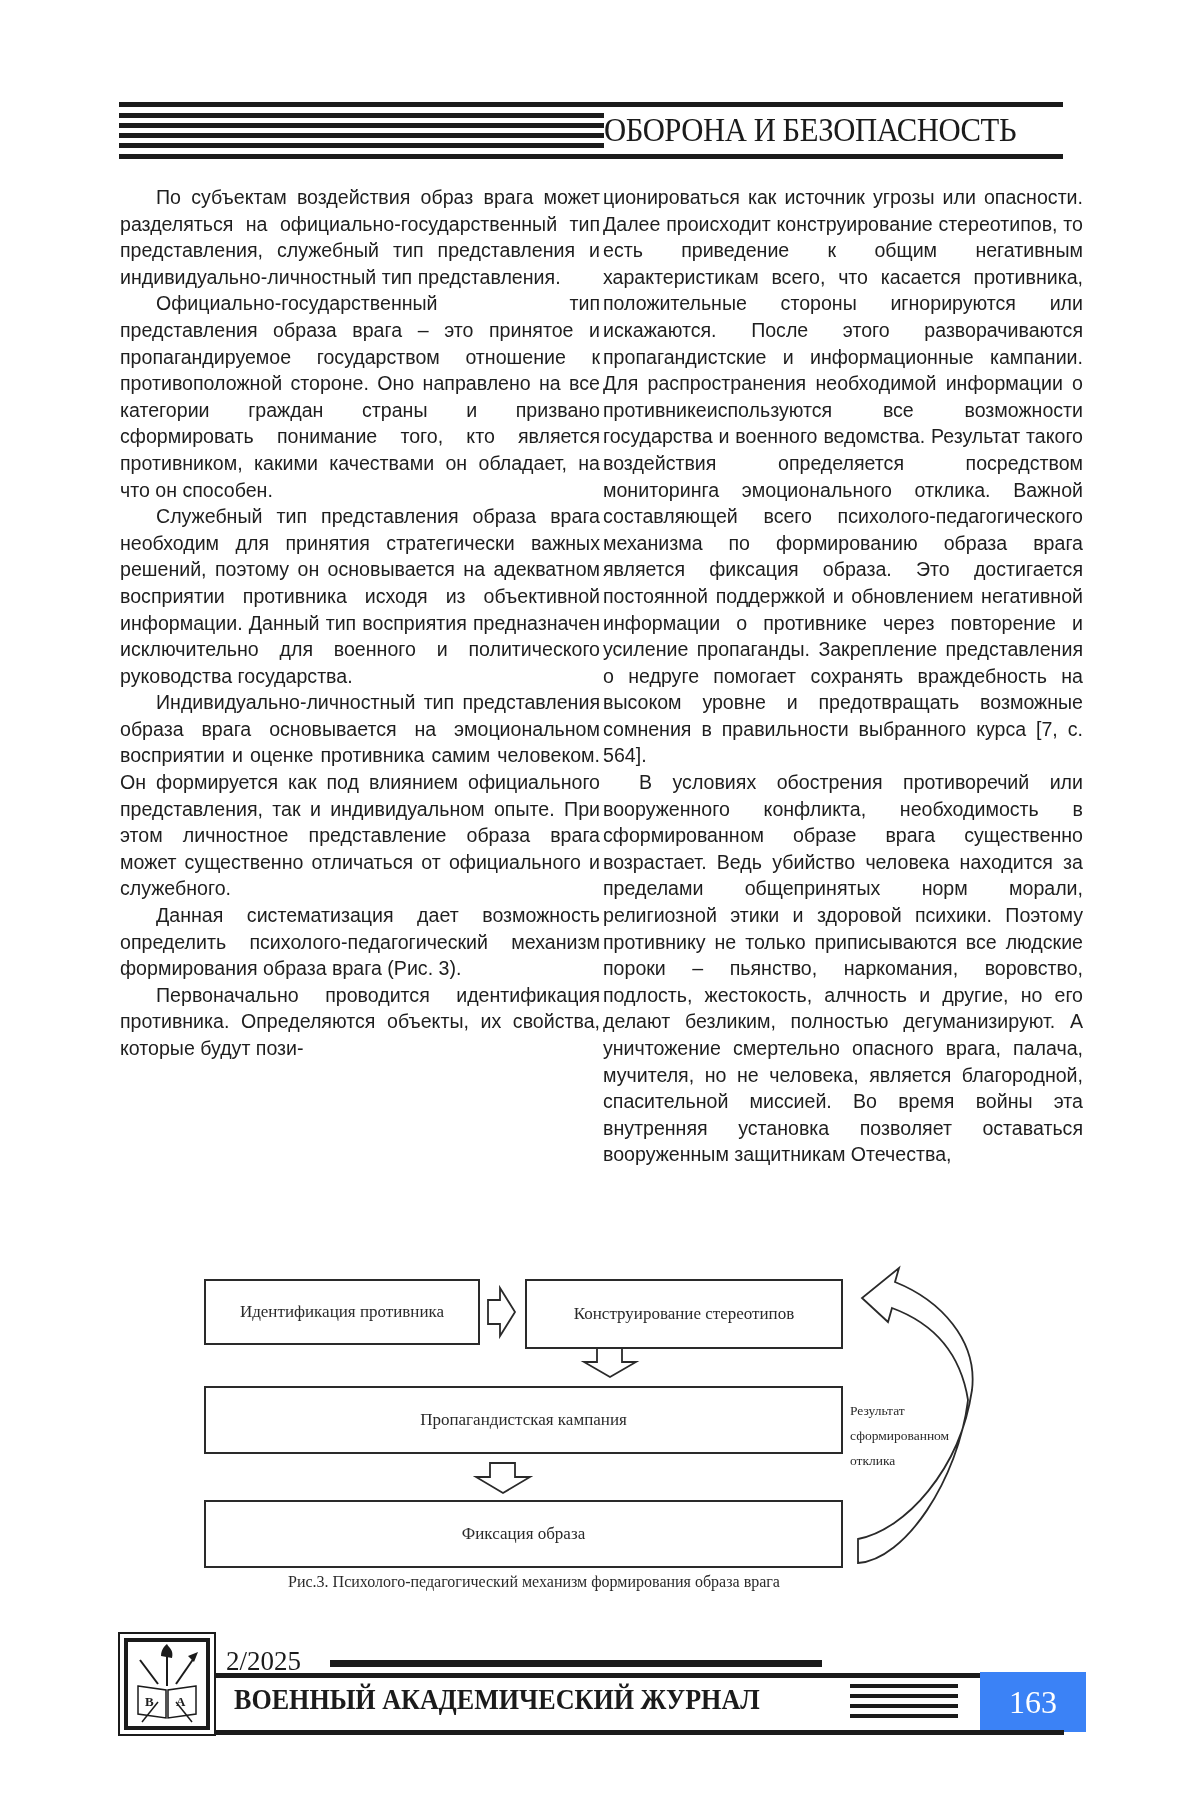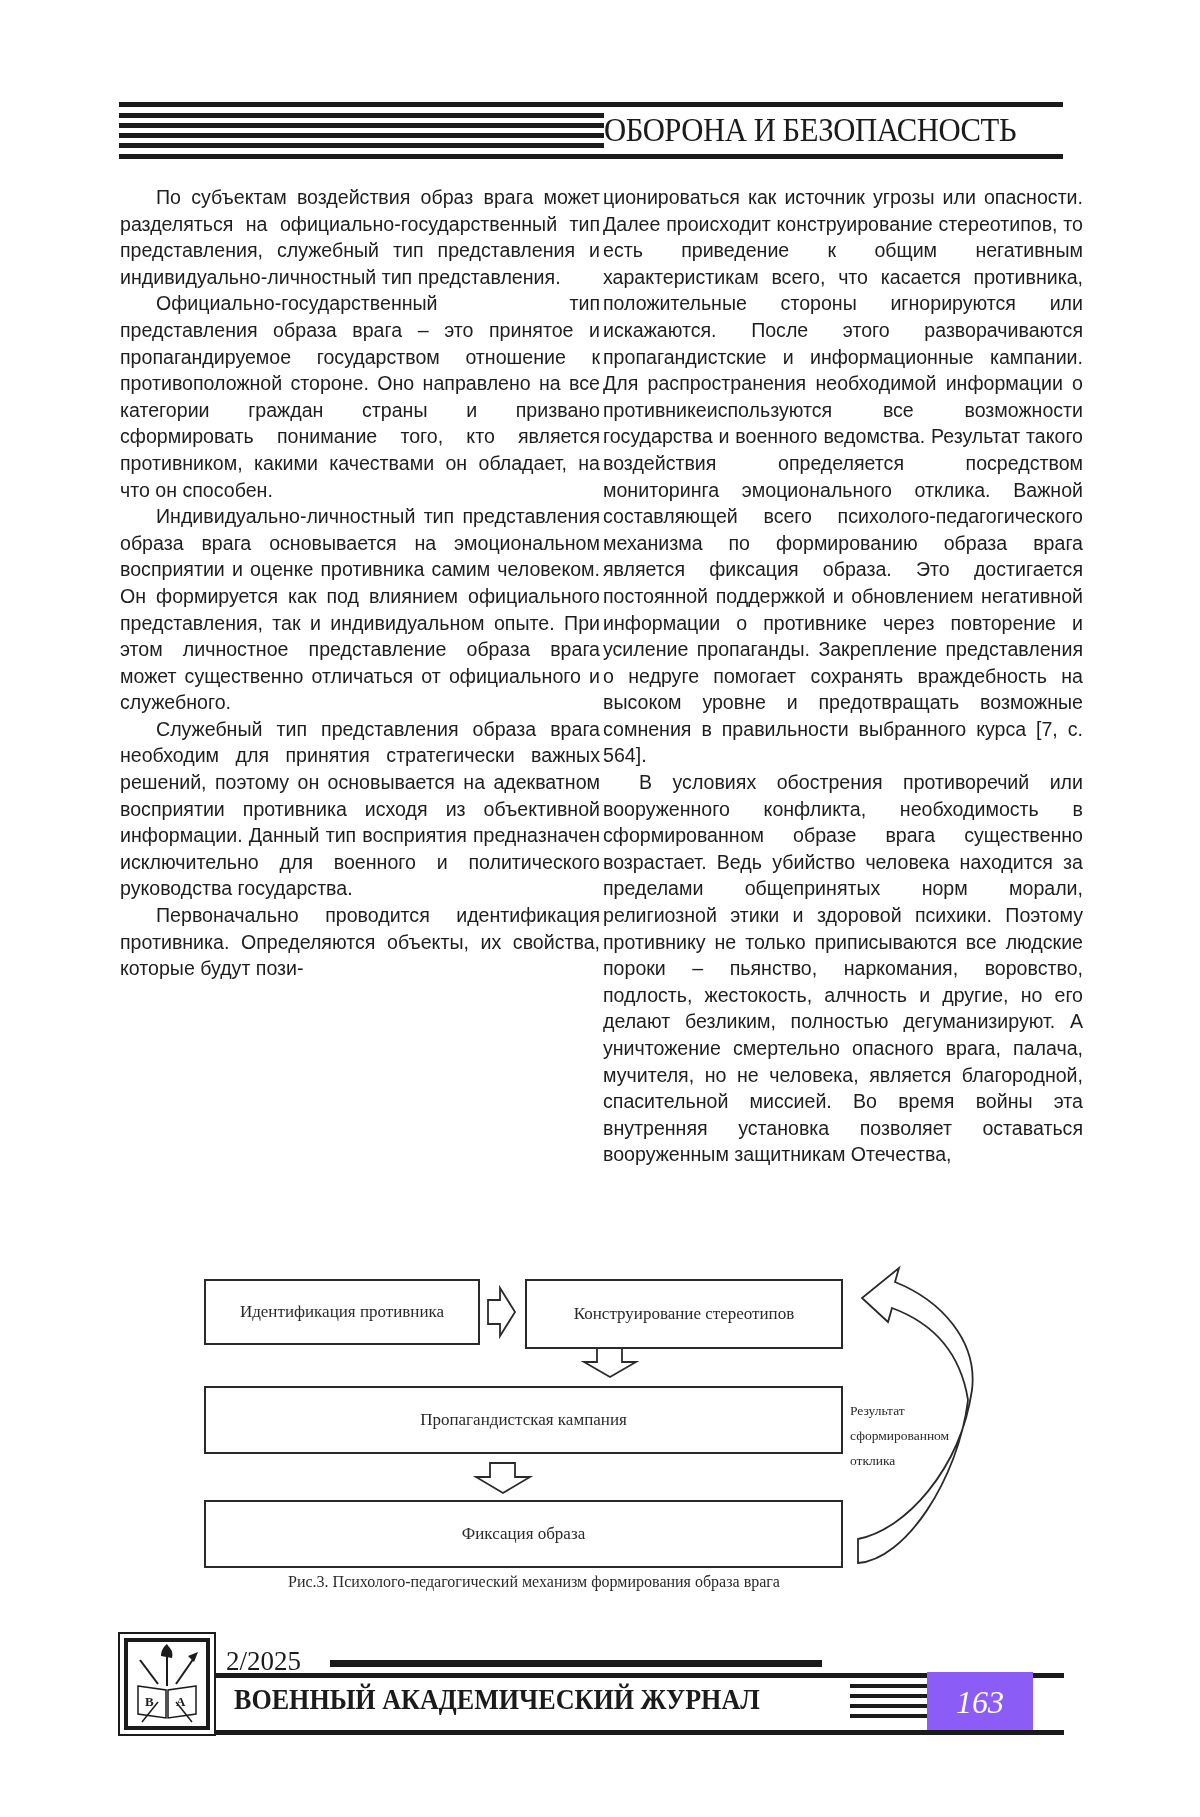--- a/index.html
+++ b/index.html
@@ -14,40 +14,41 @@
   .col p.ind{text-indent:36px;}
   .col-left{left:120px;}
   .col-right{left:603px;}
   
   .box{position:absolute;border:2px solid #2a2a2a;background:#fff;display:flex;align-items:center;justify-content:center;font-family:"Liberation Serif",serif;font-size:17px;color:#2a2a2a;box-sizing:border-box;}
   .mon{position:absolute;left:850px;top:1398px;font-family:"Liberation Serif",serif;font-size:13.5px;line-height:25px;color:#2a2a2a;}
   .caption{position:absolute;left:0;width:1068px;top:1573px;text-align:center;font-family:"Liberation Serif",serif;font-size:16px;color:#2a2a2a;}
   
   .issue{position:absolute;left:226px;top:1646px;font-family:"Liberation Serif",serif;font-size:27px;color:#1b1b1b;}
   .journal{position:absolute;left:234px;top:1683px;font-family:"Liberation Serif",serif;font-weight:bold;font-size:29px;color:#1b1b1b;white-space:nowrap;transform:scaleX(0.9);transform-origin:left top;}
-  .pagebox{position:absolute;left:927px;top:1672px;width:106px;height:60px;background:#8b5cf6;color:#fff;font-family:"Liberation Serif",serif;font-style:italic;font-size:32px;display:flex;align-items:center;justify-content:center;}
+  .pagebox{position:absolute;left:980px;top:1672px;width:106px;height:60px;background:#3b82f6;color:#fff;font-family:"Liberation Serif",serif;font-size:32px;display:flex;align-items:center;justify-content:center;}
 </style>
 </head>
 <body>
 
 <div>
   <div class="hbar" style="left:119px;top:102px;width:944px;height:5px;"></div>
   <div class="hbar" style="left:119px;top:113px;width:485px;height:5px;"></div>
   <div class="hbar" style="left:119px;top:123px;width:485px;height:5px;"></div>
   <div class="hbar" style="left:119px;top:133px;width:485px;height:5px;"></div>
   <div class="hbar" style="left:119px;top:143px;width:485px;height:5px;"></div>
   <div class="hbar" style="left:119px;top:154px;width:944px;height:5px;"></div>
   <div class="header-title">ОБОРОНА И БЕЗОПАСНОСТЬ</div>
 </div>
 
 <div class="col col-left">
   <p class="ind">По субъектам воздействия образ врага может разделяться на официально-государственный тип представления, служебный тип представления и индивидуально-личностный тип представления.</p>
   <p class="ind">Официально-государственный тип представления образа врага – это принятое и пропагандируемое государством отношение к противоположной стороне. Оно направлено на все категории граждан страны и призвано сформировать понимание того, кто является противником, какими качествами он обладает, на что он способен.</p>
+  <p class="ind">Служебный тип представления образа врага необходим для принятия стратегически важных решений, поэтому он основывается на адекватном восприятии противника исходя из объективной информации. Данный тип восприятия предназначен исключительно для военного и политического руководства государства.</p>
   <p class="ind">Индивидуально-личностный тип представления образа врага основывается на эмоциональном восприятии и оценке противника самим человеком. Он формируется как под влиянием официального представления, так и индивидуальном опыте. При этом личностное представление образа врага может существенно отличаться от официального и служебного.</p>
-  <p class="ind">Служебный тип представления образа врага необходим для принятия стратегически важных решений, поэтому он основывается на адекватном восприятии противника исходя из объективной информации. Данный тип восприятия предназначен исключительно для военного и политического руководства государства.</p>
+  <p class="ind">Данная систематизация дает возможность определить психолого-педагогический механизм формирования образа врага (Рис. 3).</p>
   <p class="ind">Первоначально проводится идентификация противника. Определяются объекты, их свойства, которые будут пози-</p>
 </div>
 
 <div class="col col-right">
   <p>ционироваться как источник угрозы или опасности. Далее происходит конструирование стереотипов, то есть приведение к общим негативным характеристикам всего, что касается противника, положительные стороны игнорируются или искажаются. После этого разворачиваются пропагандистские и информационные кампании. Для распространения необходимой информации о противникеиспользуются все возможности государства и военного ведомства. Результат такого воздействия определяется посредством мониторинга эмоционального отклика. Важной составляющей всего психолого-педагогического механизма по формированию образа врага является фиксация образа. Это достигается постоянной поддержкой и обновлением негативной информации о противнике через повторение и усиление пропаганды. Закрепление представления о недруге помогает сохранять враждебность на высоком уровне и предотвращать возможные сомнения в правильности выбранного курса [7, с. 564].</p>
   <p class="ind">В условиях обострения противоречий или вооруженного конфликта, необходимость в сформированном образе врага существенно возрастает. Ведь убийство человека находится за пределами общепринятых норм морали, религиозной этики и здоровой психики. Поэтому противнику не только приписываются все людские пороки – пьянство, наркомания, воровство, подлость, жестокость, алчность и другие, но его делают безликим, полностью дегуманизируют. А уничтожение смертельно опасного врага, палача, мучителя, но не человека, является благородной, спасительной миссией. Во время войны эта внутренняя установка позволяет оставаться вооруженным защитникам Отечества,</p>
 </div>
 
 <div>
   <div class="box" style="left:204px;top:1279px;width:276px;height:66px;">

